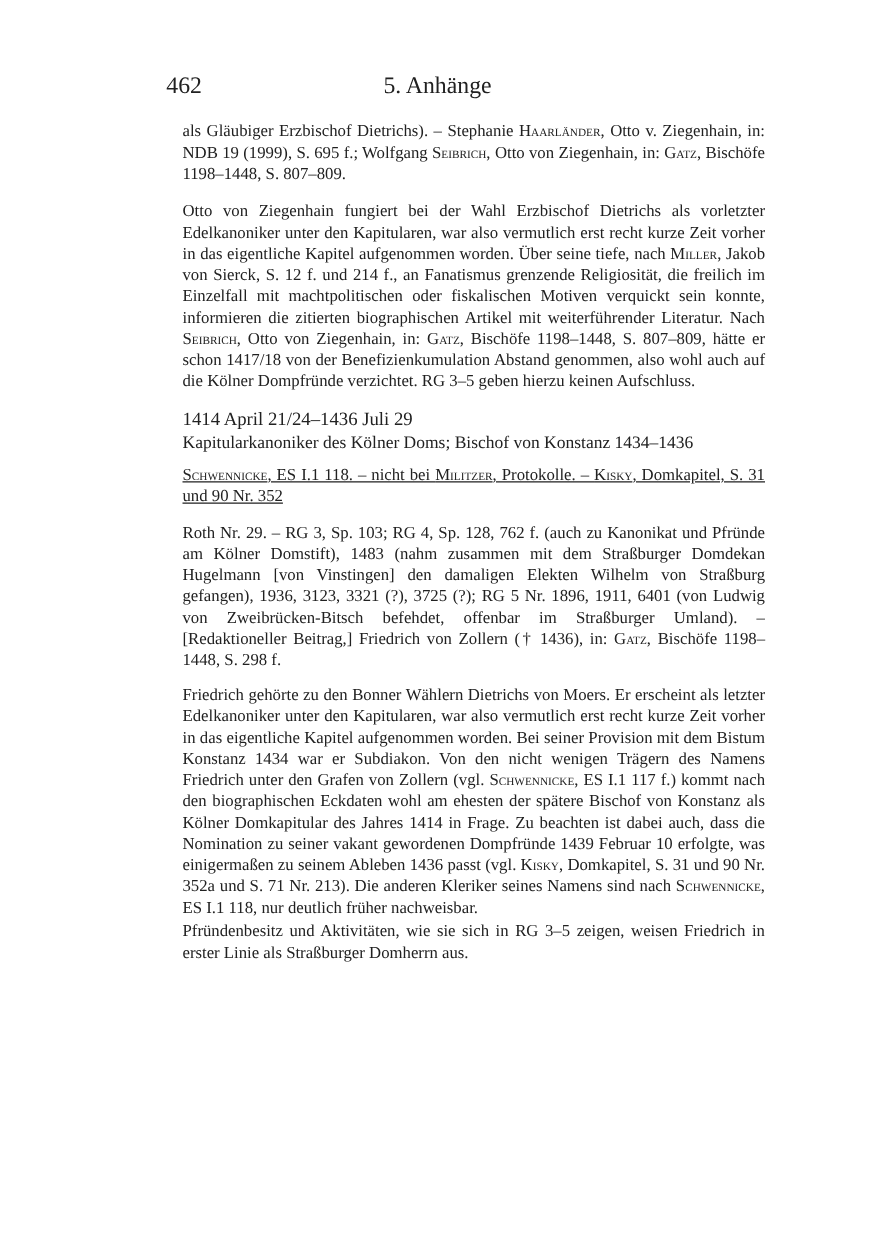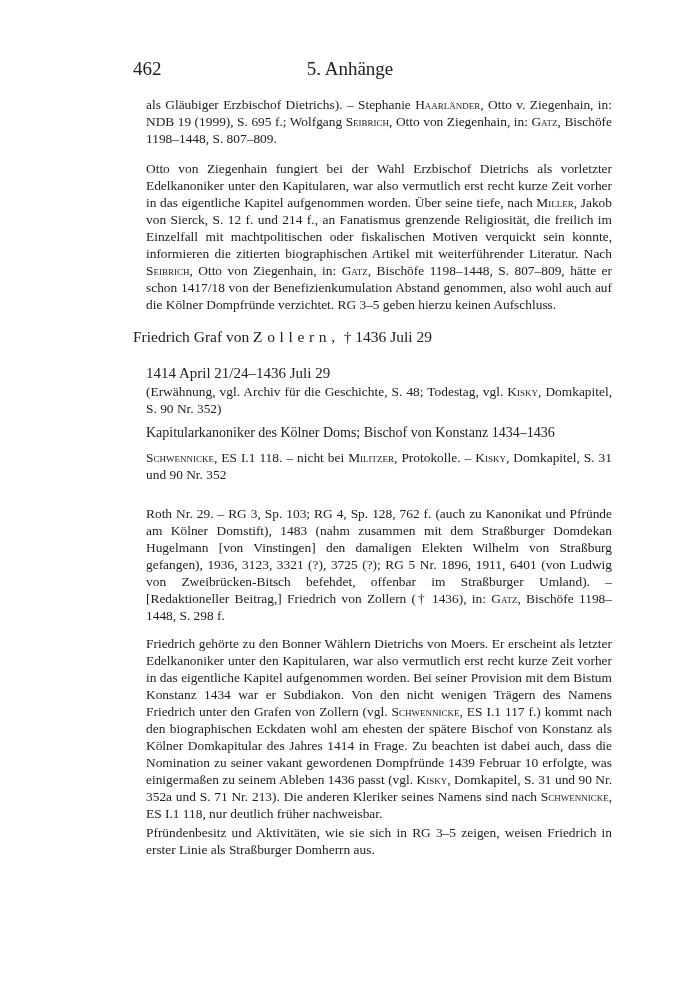--- a/index.html
+++ b/index.html
@@ -52,21 +52,21 @@
     margin: 0 0 1px 13px;
     font-size: 15px;
     line-height: 18px;
   }
   .tenure-note  { margin-bottom: 7px; }
   .offices {
     margin: 0 0 7px 13px;
     font-size: 14px;
     line-height: 18px;
   }
-  .f-lit        { margin-bottom: 22px; }
+  .f-lit        { margin-bottom: 12px; text-decoration: underline; }
   .f-sources    { margin-bottom: 11px; }
   .f-comm       { margin-bottom: 2px; }
   .f-closing    { margin-bottom: 0; }
   .smallcaps { font-variant: small-caps; }
   .spaced    { letter-spacing: 0.3em; }
 </style>
 </head>
 <body>
 
 <div class="sheet">
@@ -76,25 +76,23 @@
       <span class="page-number">462</span>
       <span class="running-title">5. Anhänge</span>
     </div>
 
     <section>
       <p class="body otto-lit"><span>als Gläubiger Erzbischof Dietrichs). – Stephanie </span><span class="smallcaps">Haarländer</span><span>, Otto v. Ziegenhain, in: NDB 19 (1999), S. 695 f.; Wolfgang </span><span class="smallcaps">Seibrich</span><span>, Otto von Ziegenhain, in: </span><span class="smallcaps">Gatz</span><span>, Bischöfe 1198–1448, S. 807–809.</span></p>
       <p class="body otto-comm"><span>Otto von Ziegenhain fungiert bei der Wahl Erzbischof Dietrichs als vorletzter Edelkanoniker unter den Kapitularen, war also vermutlich erst recht kurze Zeit vorher in das eigentliche Kapitel aufgenommen worden. Über seine tiefe, nach </span><span class="smallcaps">Miller</span><span>, Jakob von Sierck, S. 12 f. und 214 f., an Fanatismus grenzende Religiosität, die freilich im Einzelfall mit machtpolitischen oder fiskalischen Motiven verquickt sein konnte, informieren die zitierten biographischen Artikel mit weiterführender Literatur. Nach </span><span class="smallcaps">Seibrich</span><span>, Otto von Ziegenhain, in: </span><span class="smallcaps">Gatz</span><span>, Bischöfe 1198–1448, S. 807–809, hätte er schon 1417/18 von der Benefizienkumulation Abstand genommen, also wohl auch auf die Kölner Dompfründe verzichtet. RG 3–5 geben hierzu keinen Aufschluss.</span></p>
     </section>
 
     <section>
-      <h2 class="entry-heading"><span>Friedrich Graf von </span><span class="spaced">Zollern,</span><span> † 1436 Juli 29</span></h2>
 
       <p class="tenure">1414 April 21/24–1436 Juli 29</p>
 
-      <p class="body tenure-note"><span>(Erwähnung, vgl. Archiv für die Geschichte, S. 48; Todestag, vgl. </span><span class="smallcaps">Kisky</span><span>, Domkapitel, S. 90 Nr. 352)</span></p>
 
       <p class="offices">Kapitularkanoniker des Kölner Doms; Bischof von Konstanz 1434–1436</p>
 
       <p class="body f-lit"><span class="smallcaps">Schwennicke</span><span>, ES I.1 118. – nicht bei </span><span class="smallcaps">Militzer</span><span>, Protokolle. – </span><span class="smallcaps">Kisky</span><span>, Domkapitel, S. 31 und 90 Nr. 352</span></p>
 
       <p class="body f-sources"><span>Roth Nr. 29. – RG 3, Sp. 103; RG 4, Sp. 128, 762 f. (auch zu Kanonikat und Pfründe am Kölner Domstift), 1483 (nahm zusammen mit dem Straßburger Domdekan Hugelmann [von Vinstingen] den damaligen Elekten Wilhelm von Straßburg gefangen), 1936, 3123, 3321 (?), 3725 (?); RG 5 Nr. 1896, 1911, 6401 (von Ludwig von Zweibrücken-Bitsch befehdet, offenbar im Straßburger Umland). – [Redaktioneller Beitrag,] Friedrich von Zollern († 1436), in: </span><span class="smallcaps">Gatz</span><span>, Bischöfe 1198–1448, S. 298 f.</span></p>
 
       <p class="body f-comm"><span>Friedrich gehörte zu den Bonner Wählern Dietrichs von Moers. Er erscheint als letzter Edelkanoniker unter den Kapitularen, war also vermutlich erst recht kurze Zeit vorher in das eigentliche Kapitel aufgenommen worden. Bei seiner Provision mit dem Bistum Konstanz 1434 war er Subdiakon. Von den nicht wenigen Trägern des Namens Friedrich unter den Grafen von Zollern (vgl. </span><span class="smallcaps">Schwennicke</span><span>, ES I.1 117 f.) kommt nach den biographischen Eckdaten wohl am ehesten der spätere Bischof von Konstanz als Kölner Domkapitular des Jahres 1414 in Frage. Zu beachten ist dabei auch, dass die Nomination zu seiner vakant gewordenen Dompfründe 1439 Februar 10 erfolgte, was einigermaßen zu seinem Ableben 1436 passt (vgl. </span><span class="smallcaps">Kisky</span><span>, Domkapitel, S. 31 und 90 Nr. 352a und S. 71 Nr. 213). Die anderen Kleriker seines Namens sind nach </span><span class="smallcaps">Schwennicke</span><span>, ES I.1 118, nur deutlich früher nachweisbar.</span></p>
 
       <p class="body f-closing"><span>Pfründenbesitz und Aktivitäten, wie sie sich in RG 3–5 zeigen, weisen Friedrich in erster Linie als Straßburger Domherrn aus.</span></p>

